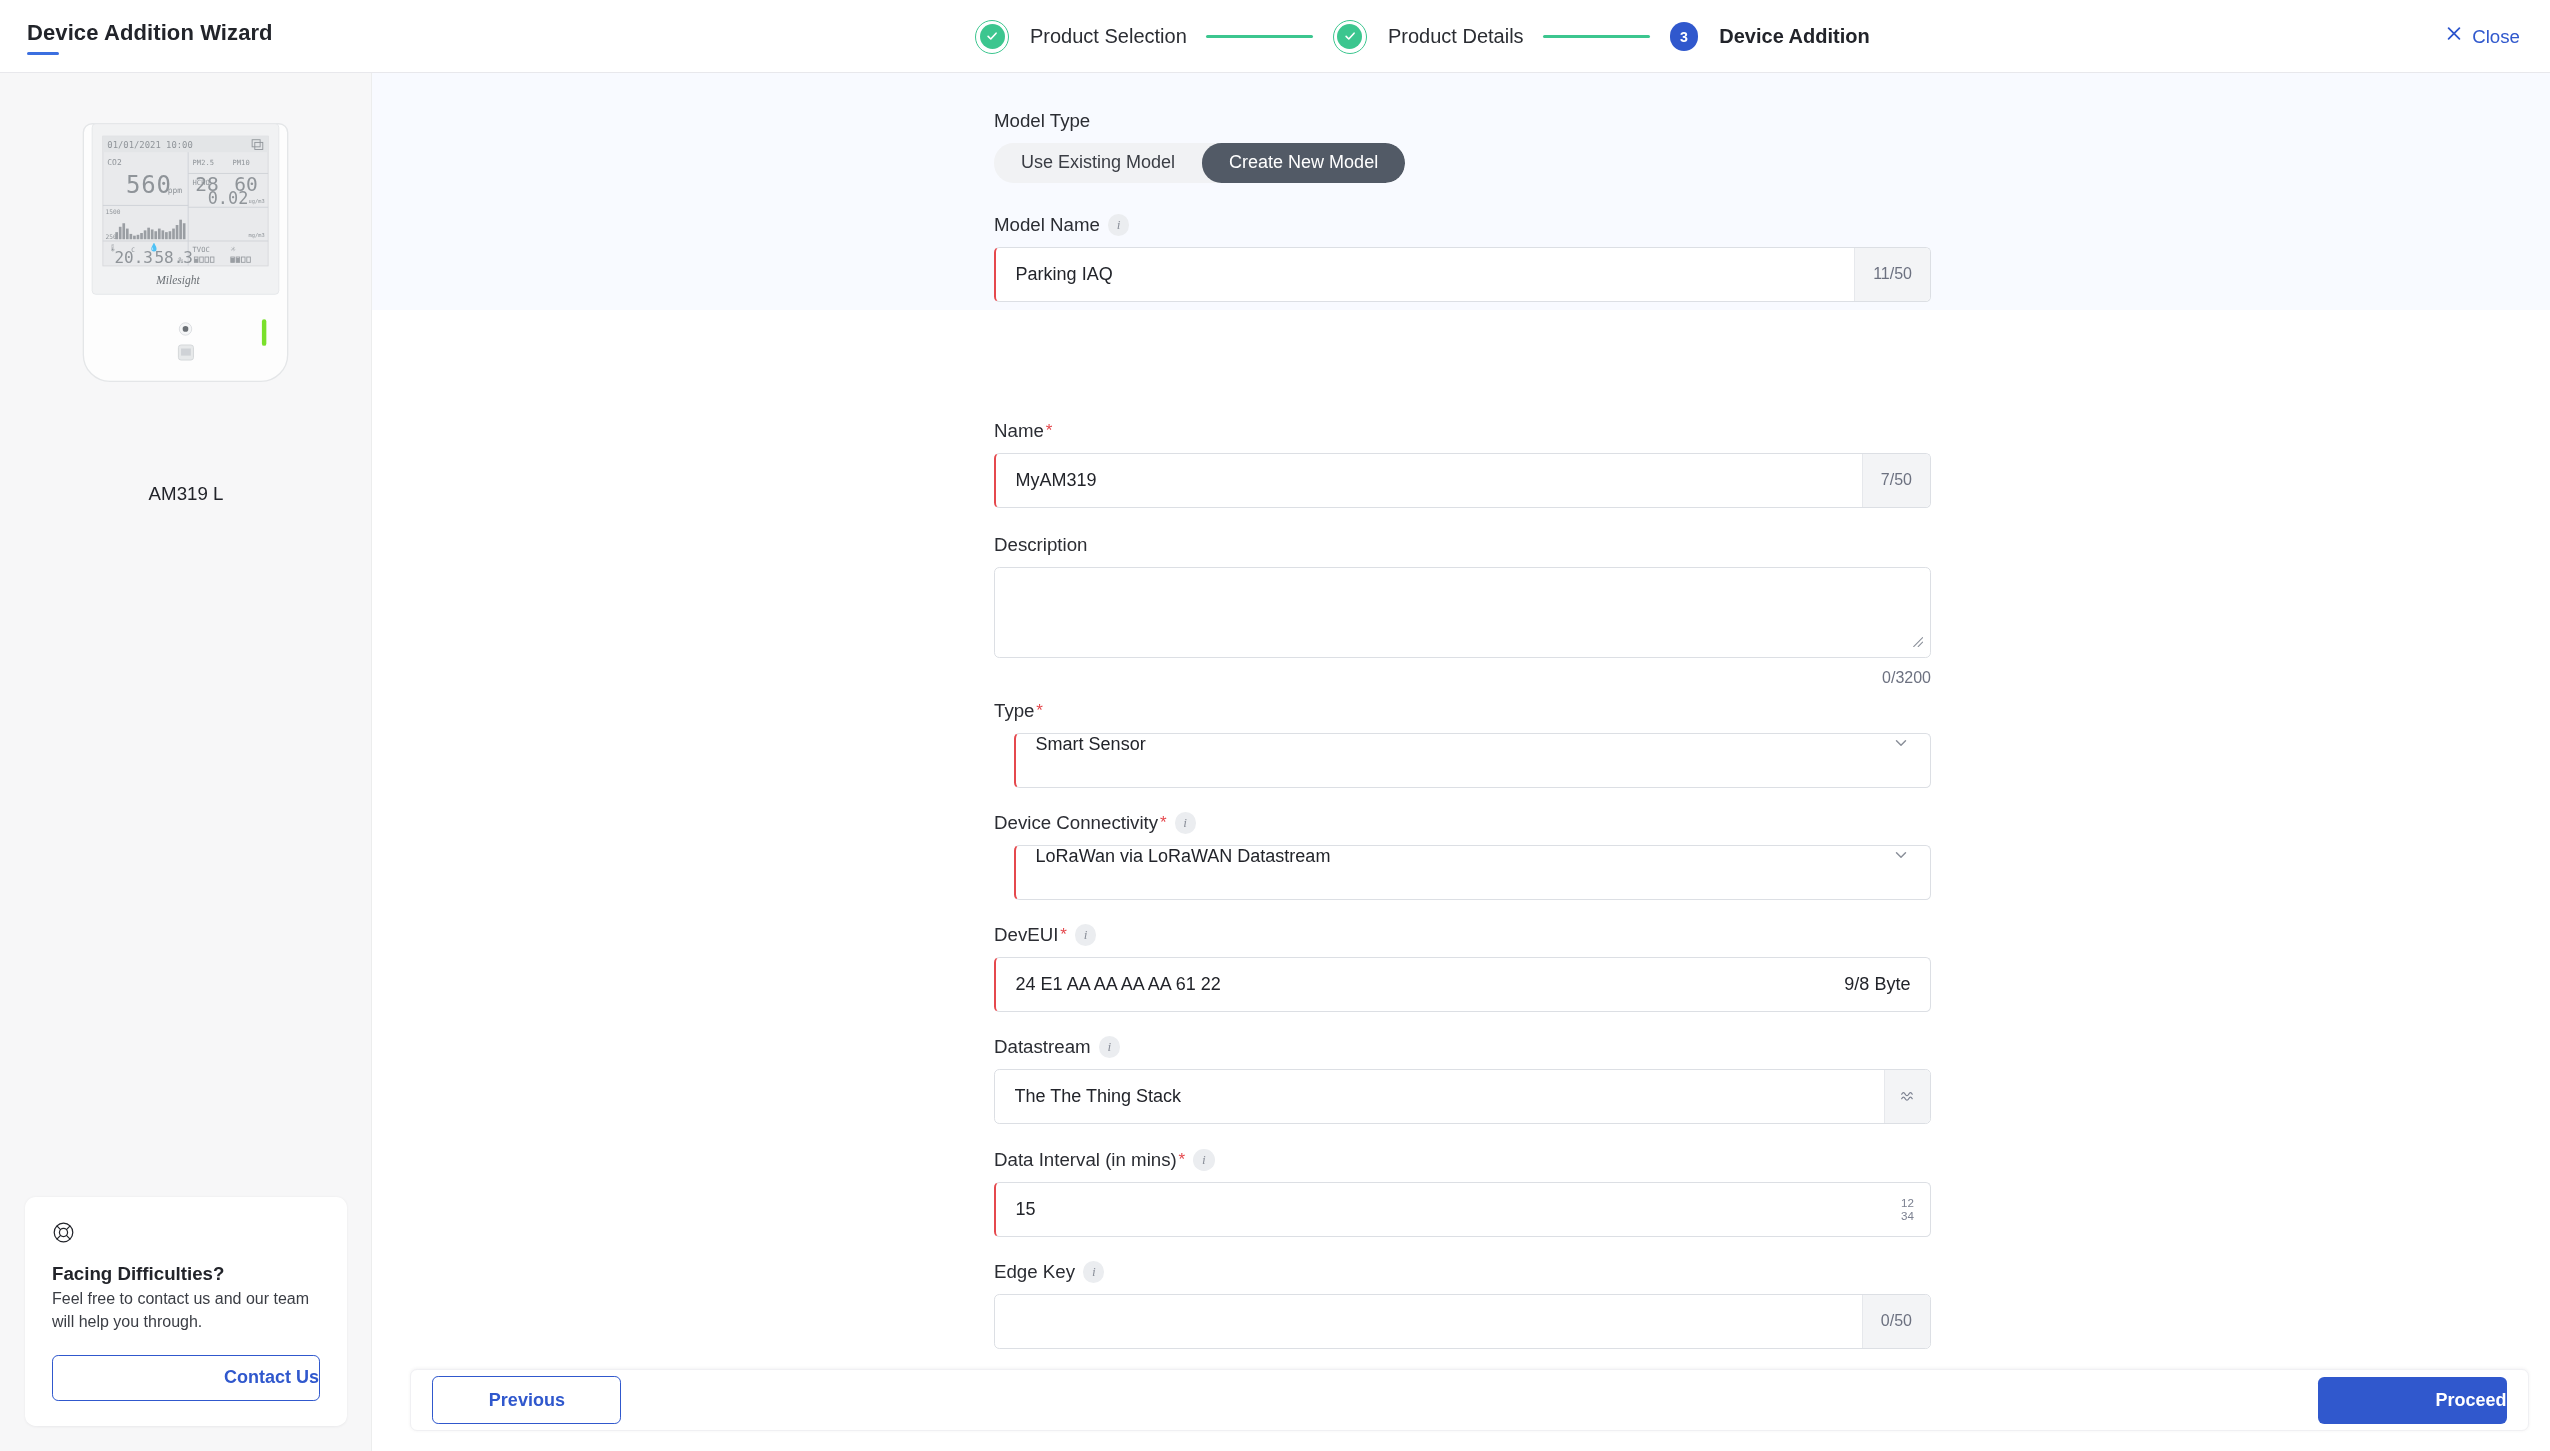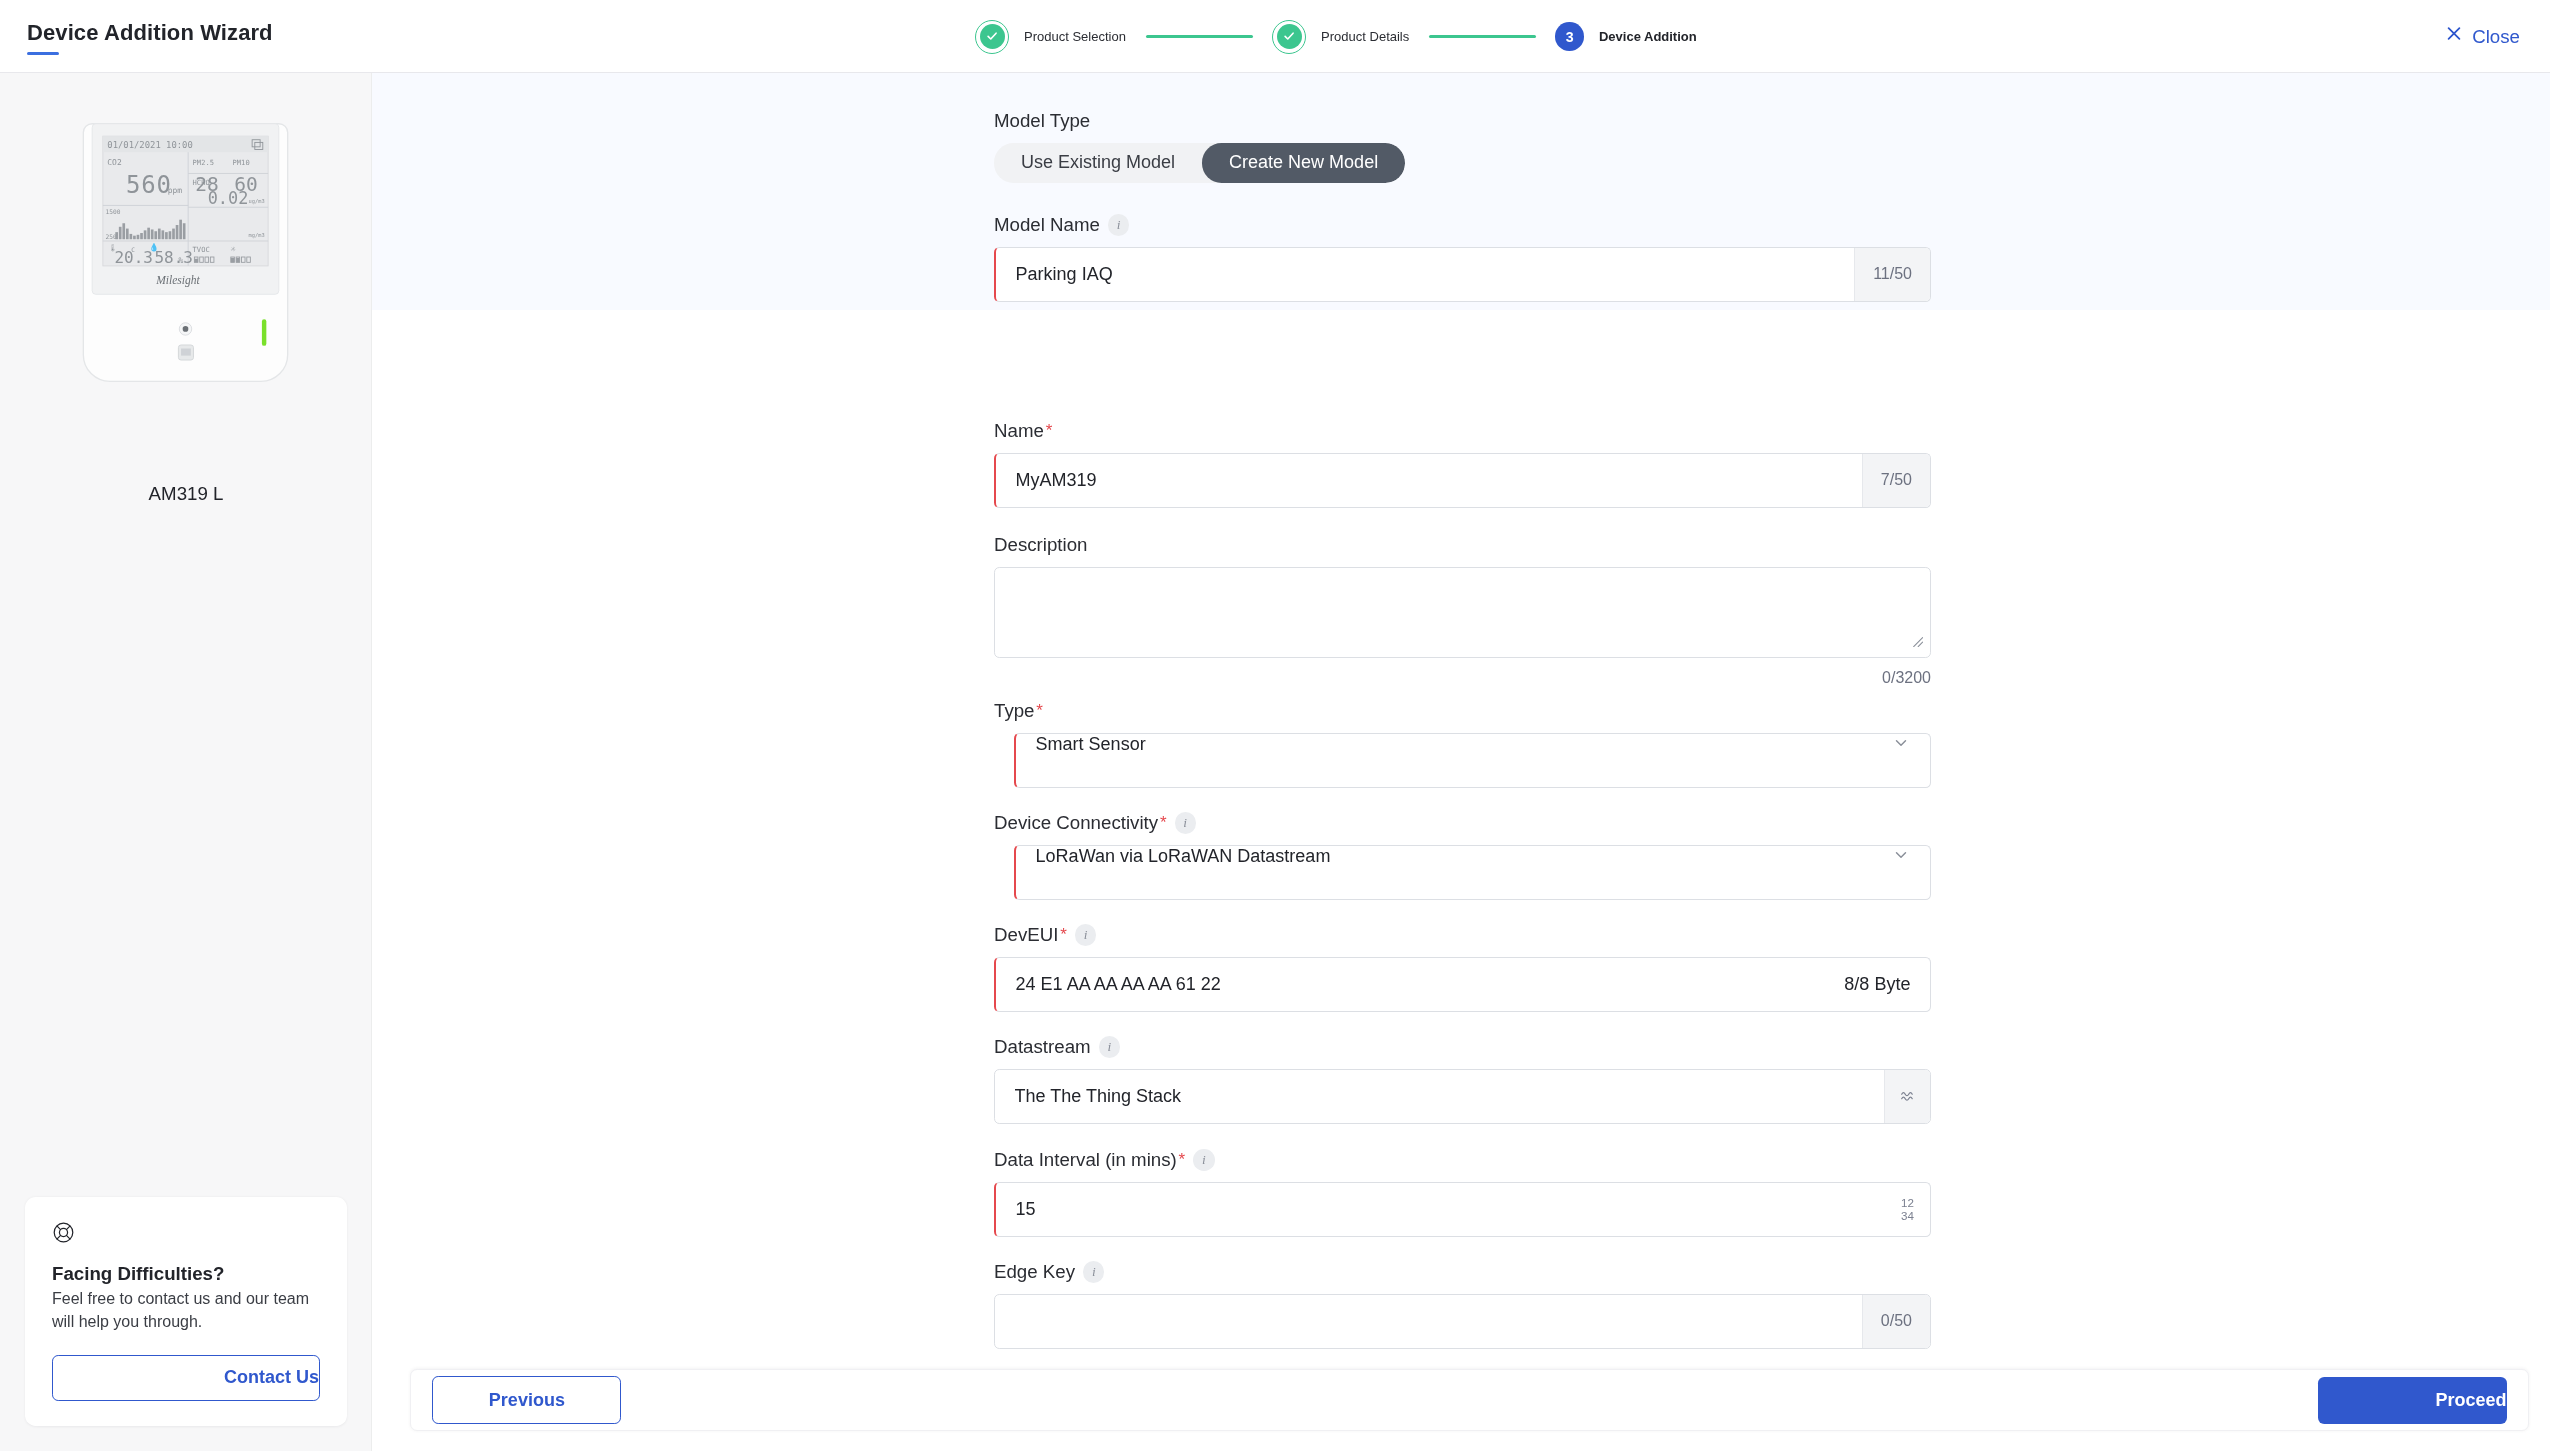--- a/index.html
+++ b/index.html
@@ -30,21 +30,21 @@
   .step-circle {
     width: 25px; height: 25px; border-radius: 50%; background: #3cc68f;
     display: flex; align-items: center; justify-content: center;
   }
   .step-circle svg { display:block; }
   .step-circle-num {
     width: 28.5px; height: 28.5px; border-radius: 50%; background: #3058cd;
     color: #fff; font-size: 14.2px; font-weight: bold;
     display: flex; align-items: center; justify-content: center;
   }
-  .step-label { font-size: 13px; color: #2b2d33; margin-left: 15px; white-space: nowrap; }
+  .step-label { font-size: 20px; color: #2b2d33; margin-left: 21px; white-space: nowrap; }
   .step-label.active { font-weight: bold; color: #22242a; }
   .step-line { width: 107px; height: 2.7px; background: #3cc68f; margin: 0 19.6px; border-radius: 1.8px; }
 
   .close-btn {
     position: absolute; right: 30px; top: 50%; transform: translateY(-50%);
     display: flex; align-items: center; gap: 9px;
     color: #3058cd; font-size: 18.7px; cursor: pointer; background: none; border: none;
     font-family: inherit;
   }
 
@@ -417,21 +417,21 @@
   </div>
 
   <div class="form-col" style="top:851px;">
     <div class="field-label">
       <span>DevEUI</span>
       <span class="req-star">*</span>
       <span class="info-badge">i</span>
     </div>
     <div class="input-wrap required-left">
       <input class="input-text" type="text" value="24 E1 AA AA AA AA 61 22" style="">
-      <div class="suffix-plain">8/8 Byte</div>
+      <div class="suffix-plain">9/8 Byte</div>
     </div>
   </div>
 
   <div class="form-col" style="top:963px;">
     <div class="field-label">
       <span>Datastream</span>
       <span class="info-badge">i</span>
     </div>
     <div class="input-wrap">
       <input class="input-text" type="text" value="The The Thing Stack" style="">

